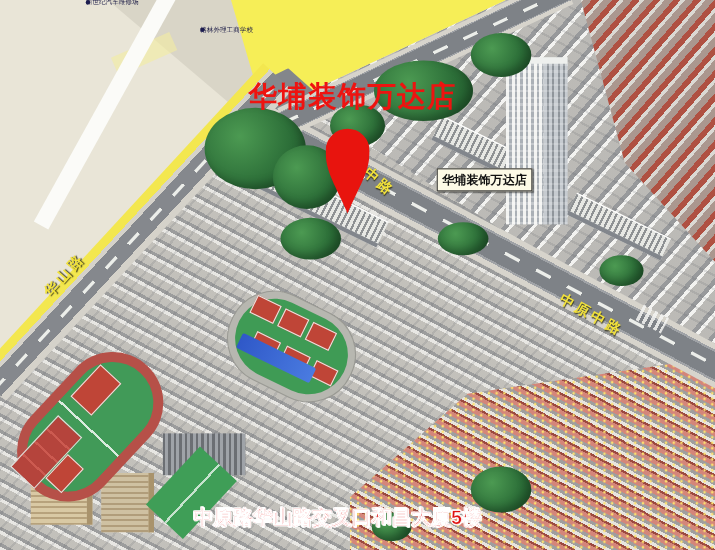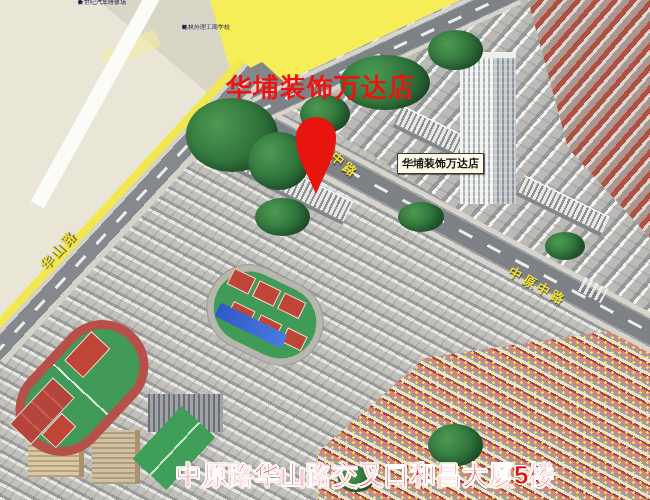--- a/index.html
+++ b/index.html
@@ -144,21 +144,21 @@
     text-shadow:1px 1px 1px rgba(45,45,20,.85);z-index:7;transform-origin:0 0;}
   .rl-hs{left:36px;top:262px;transform:rotate(-48deg);}
   .rl-zyu{left:326px;top:138px;transform:rotate(40deg);}
   .rl-zym{left:514px;top:263px;transform:rotate(29deg);}
   .marker-label{left:397px;top:153px;background:#fdfae6;border:1px solid #3a3a38;
     box-shadow:1px 1px 1px rgba(0,0,0,.45);padding:2px 4px;font-size:11px;font-weight:bold;
     color:#111;white-space:nowrap;z-index:8;}
   .pin{left:296px;top:116px;width:40px;height:78px;z-index:9;}
   .title{left:226px;top:70px;font-size:26px;font-weight:bold;color:#ee1310;
     white-space:nowrap;z-index:10;letter-spacing:1px;}
-  .address{left:176px;top:458px;font-size:26px;font-weight:bold;color:#e01210;white-space:nowrap;z-index:10;
+  .address{left:176px;top:458px;font-size:18px;font-weight:bold;color:#e01210;white-space:nowrap;z-index:10;
     -webkit-text-stroke:0.5px #ffffff;
     text-shadow:1px 0 0 #fff,-1px 0 0 #fff,0 1px 0 #fff,0 -1px 0 #fff,1px 1px 0 #fff,-1px -1px 0 #fff;}
 </style>
 </head>
 <body>
 
 <div id="map">
 
   <div class="rg rg-topright"></div>
   <div class="rg rg-redgrid"></div>

